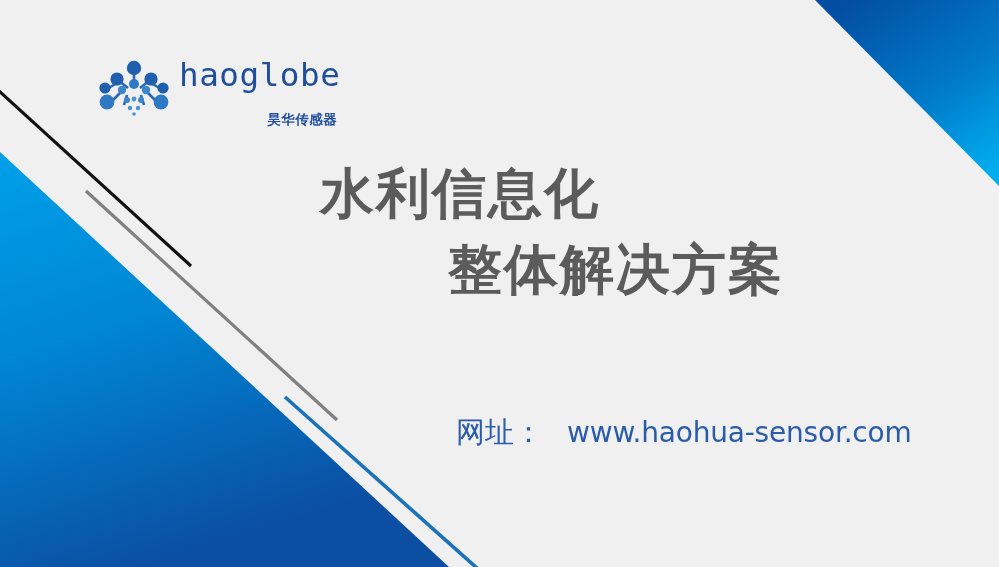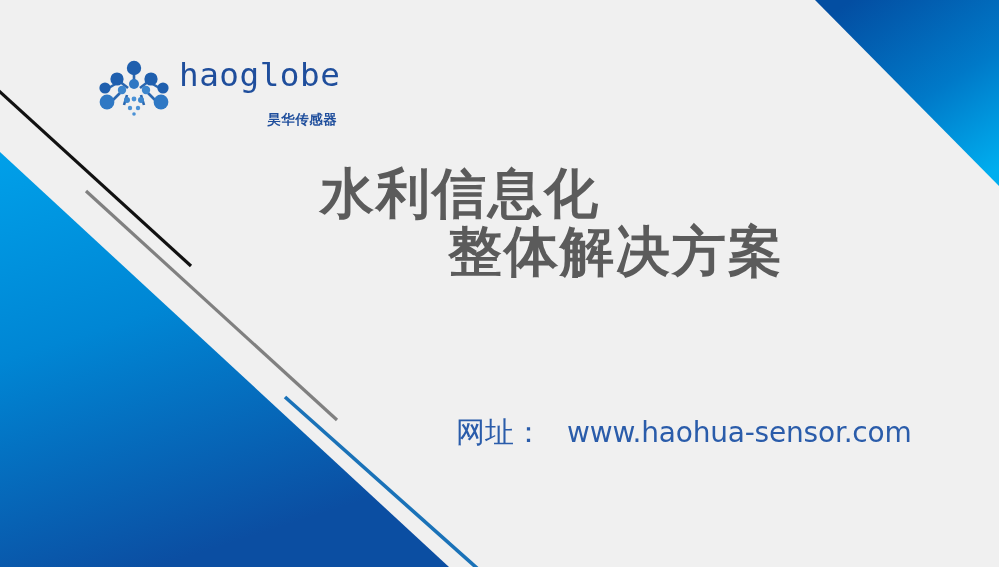--- a/index.html
+++ b/index.html
@@ -79,21 +79,21 @@
   .title-line {
     color: #5b5b5b;
     font-family: "DejaVu Sans", sans-serif;
     font-weight: 700;
     font-size: 54px;
     line-height: 1.08;
     letter-spacing: 2px;
     white-space: nowrap;
   }
   .title-line-1 { margin-left: 20px; }
-  .title-line-2 { margin-left: 148px; }
+  .title-line-2 { margin-left: 148px; margin-top: 18px; }
 
   
   .url-block {
     position: absolute;
     left: 456px;
     top: 418px;
     display: flex;
     align-items: center;
     color: #2a5caa;
     white-space: nowrap;

